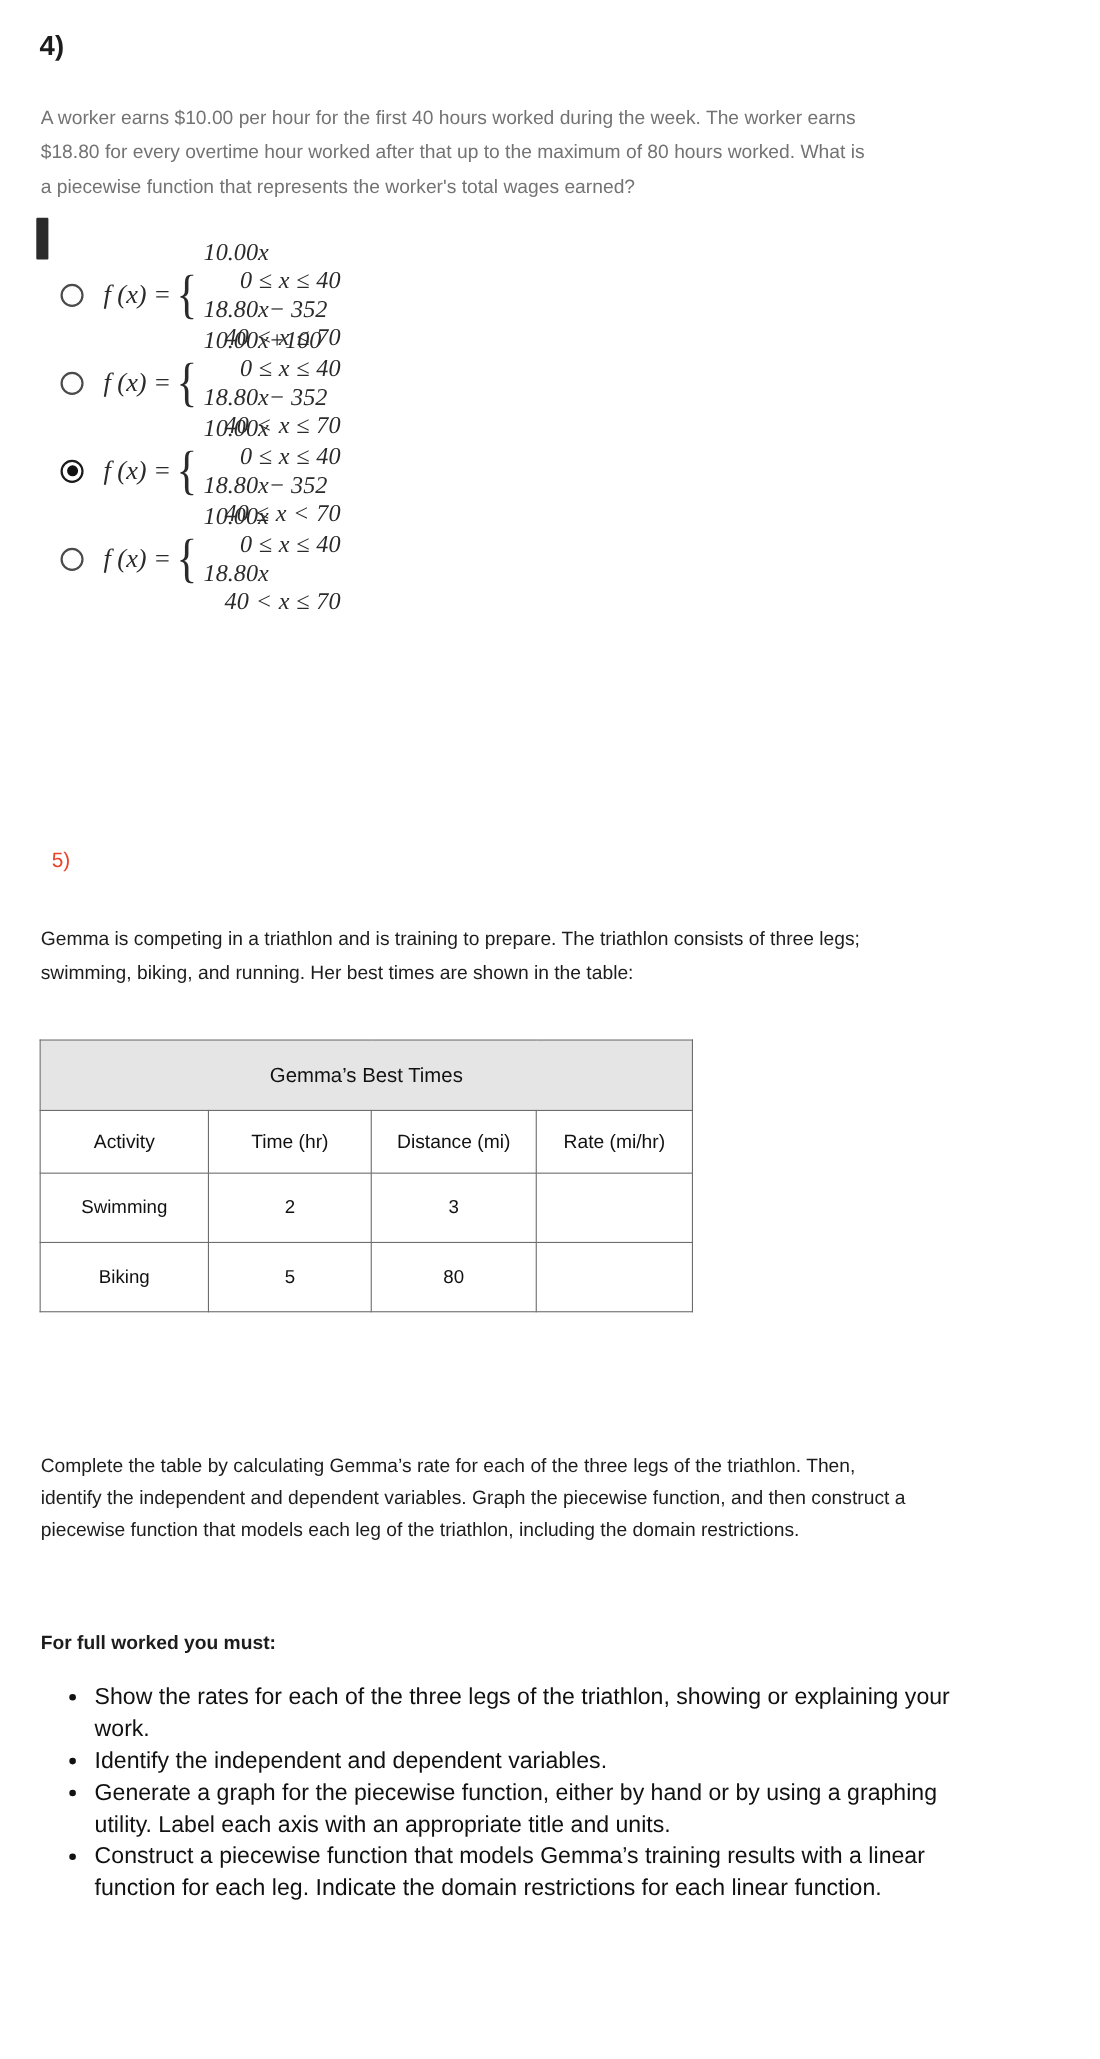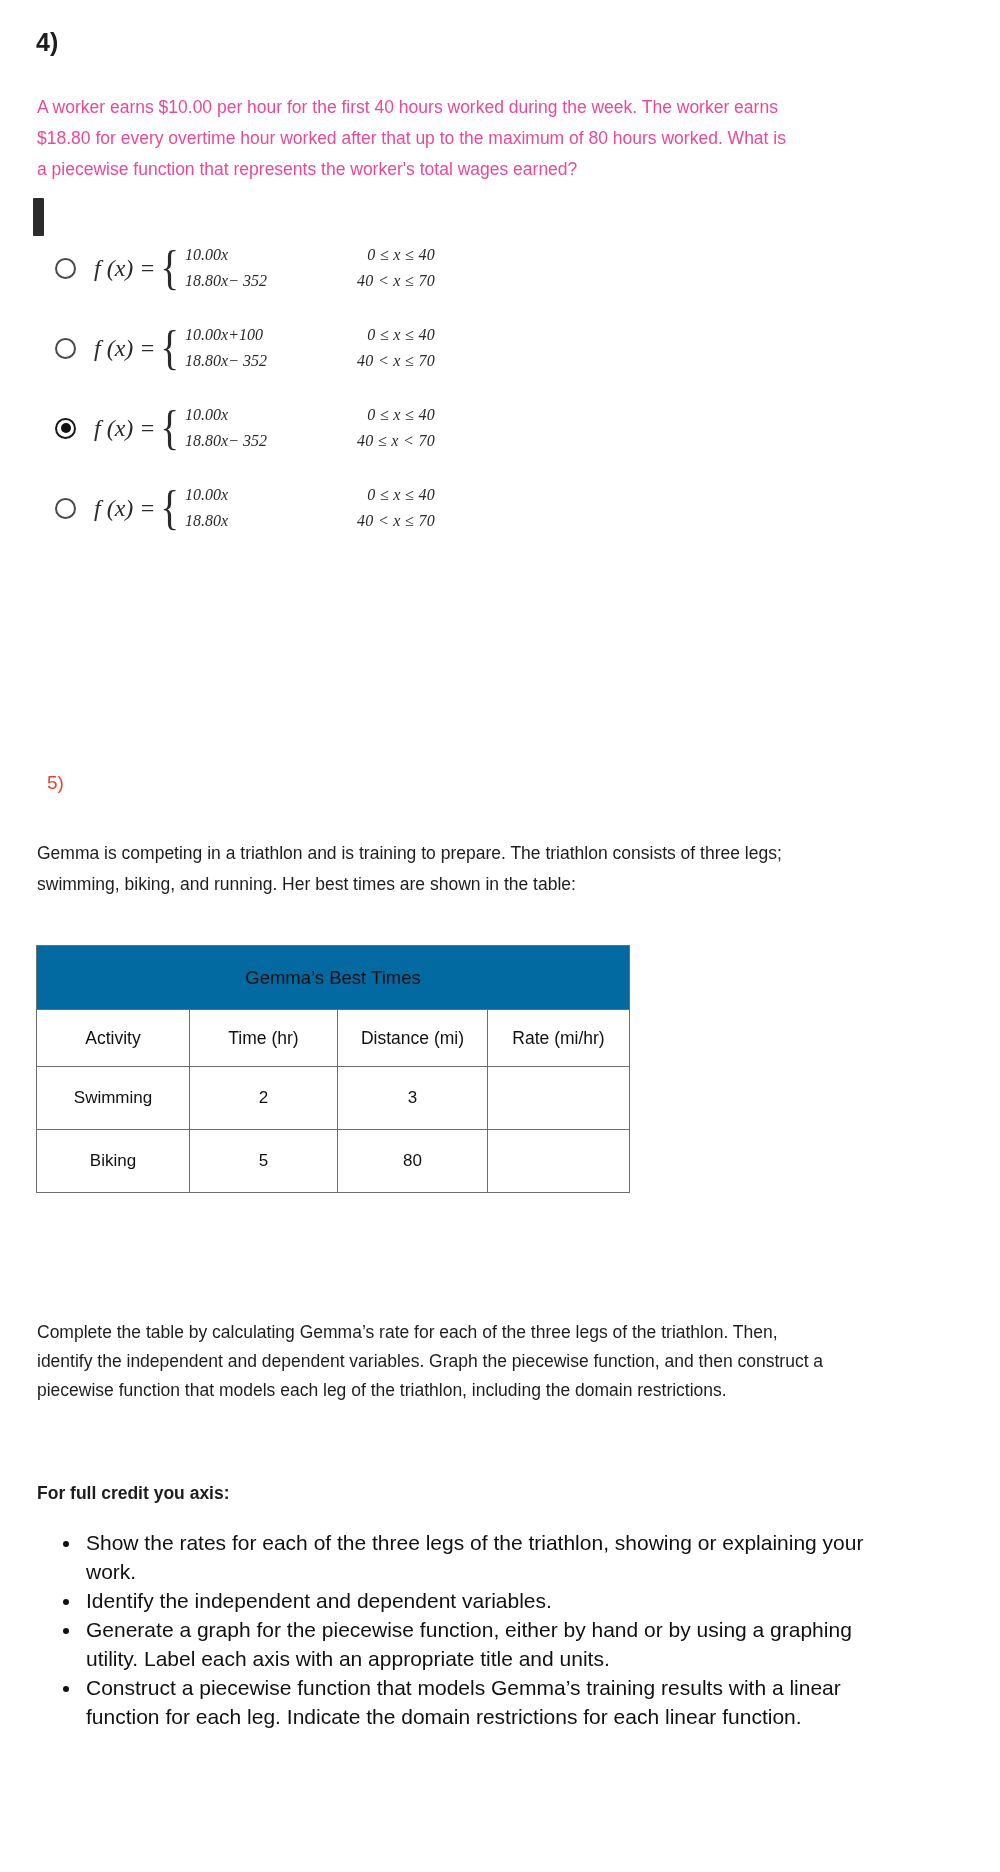--- a/index.html
+++ b/index.html
@@ -27,21 +27,21 @@
     letter-spacing: 0px;
   }
 
   .q4-stem {
     position: absolute;
     left: 37px;
     top: 92px;
     width: 760px;
     font-size: 17.5px;
     line-height: 31px;
-    color: #ec4899;
+    color: #737373;
   }
 
   
   .caret-artifact {
     position: absolute;
     left: 33px;
     top: 198px;
     width: 11px;
     height: 38px;
     background: #2b2b2b;
@@ -110,22 +110,23 @@
   }
   .cases {
     display: flex;
     flex-direction: column;
     justify-content: center;
   }
   .case-row {
     display: flex;
     align-items: center;
     line-height: 26px;
-    font-size: 16px;
+    font-size: 22px;
     white-space: nowrap;
+    flex-direction: column;
   }
   .case-expr {
     width: 132px;
     text-align: left;
   }
   .case-cond {
     width: 118px;
     text-align: right;
     letter-spacing: 0.3px;
   }
@@ -166,21 +167,21 @@
   table.best-times td, table.best-times th {
     border: 1.3px solid #6d6d6d;
     text-align: center;
     vertical-align: middle;
     font-size: 17px;
     color: #111111;
     font-weight: normal;
     padding: 0;
   }
   .tbl-title {
-    background: #0369a1;
+    background: #e5e5e5;
     height: 63px;
     font-size: 18.5px !important;
     font-weight: bold;
   }
   .hdr-cell {
     height: 56px;
     font-weight: normal;
     font-size: 17.5px !important;
   }
   .body-cell {
@@ -344,20 +345,20 @@
         <td class="body-cell">5</td>
         <td class="body-cell">80</td>
         <td class="body-cell"></td>
       </tr>
     </tbody>
   </table>
 </div>
 
 <div class="q5-task">Complete the table by calculating Gemma’s rate for each of the three legs of the triathlon. Then, identify the independent and dependent variables. Graph the piecewise function, and then construct a piecewise function that models each leg of the triathlon, including the domain restrictions.</div>
 
-<div class="credit-heading">For full credit you axis:</div>
+<div class="credit-heading">For full worked you must:</div>
 
 <ul class="credit-list">
   <li>Show the rates for each of the three legs of the triathlon, showing or explaining your work.</li>
   <li>Identify the independent and dependent variables.</li>
   <li>Generate a graph for the piecewise function, either by hand or by using a graphing utility. Label each axis with an appropriate title and units.</li>
   <li>Construct a piecewise function that models Gemma’s training results with a linear function for each leg. Indicate the domain restrictions for each linear function.</li>
 </ul>
 
 </body></html>

